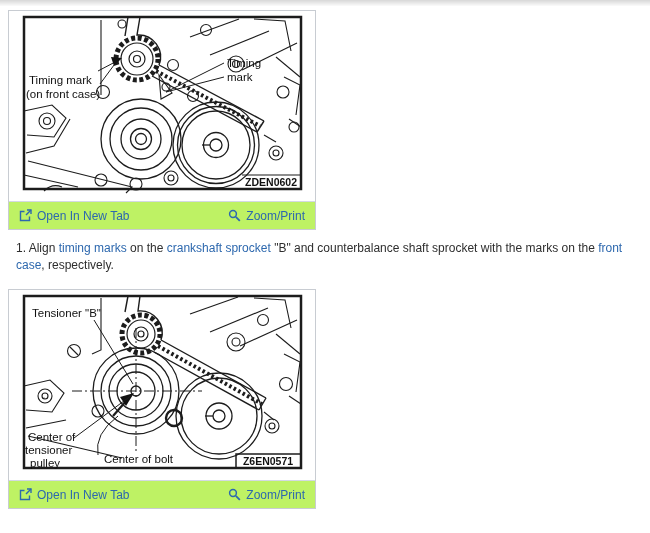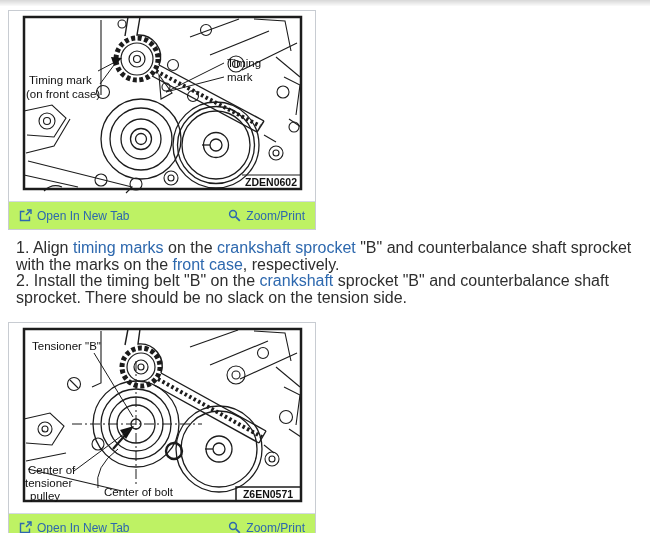--- a/index.html
+++ b/index.html
@@ -17,21 +17,21 @@
   .diagram svg{display:block;width:296px;height:182px;}
   .linkbar{
     height:27px;background:#bef264;border-top:1px solid #d3d9e2;
     display:flex;align-items:center;justify-content:space-between;padding:0 10px;
   }
   .link{
     color:#2d68ae;font-size:12px;text-decoration:none;display:flex;
     align-items:center;gap:5px;cursor:pointer;
   }
   .link svg{display:block;}
-  .instructions{margin:10px 0 8px 16px;font-size:16px;}
+  .instructions{margin:10px 0 8px 16px;font-size:12px;}
   .instructions .line{line-height:16.5px;}
   .tlink{color:#2d68ae;cursor:pointer;}
   
   .art path,.art line,.art circle,.art polyline,.art rect{fill:none;stroke:#1c1c1c;}
   .art text{fill:#111;stroke:none;font-family:"Liberation Sans", sans-serif;}
 </style>
 </head>
 <body>
 
 <div class="top-shadow"></div>
@@ -142,21 +142,20 @@
         <circle cx="5" cy="5" r="3.4" fill="none" stroke="#2d68ae" stroke-width="1.5"></circle>
         <path d="M7.8 7.8 L11.8 11.8" stroke="#2d68ae" stroke-width="1.8"></path>
       </svg>
       <span>Zoom/Print</span>
     </a>
   </div>
 </div>
 
 <div class="instructions">
   <div class="line"><span>1. Align </span><span class="tlink">timing marks</span><span> on the </span><span class="tlink">crankshaft sprocket</span><span> "B" and counterbalance shaft sprocket with the marks on the </span><span class="tlink">front case</span><span>, respectively.</span></div>
-  <div class="line"><span>2. Install the timing belt "B" on the </span><span class="tlink">crankshaft</span><span> sprocket "B" and counterbalance shaft sprocket. There should be no slack on the tension side.</span></div>
 </div>
 
 <div class="card second">
   <div class="diagram">
     <svg class="art" viewBox="0 0 296 182">
       <rect x="10" y="2" width="277" height="172" stroke-width="2.5" fill="#fff"></rect>
 
       <g stroke-width="1.1">
         <path d="M87 4 L87 56 L78 60"></path>
         <path d="M176 20 L224 3"></path>

